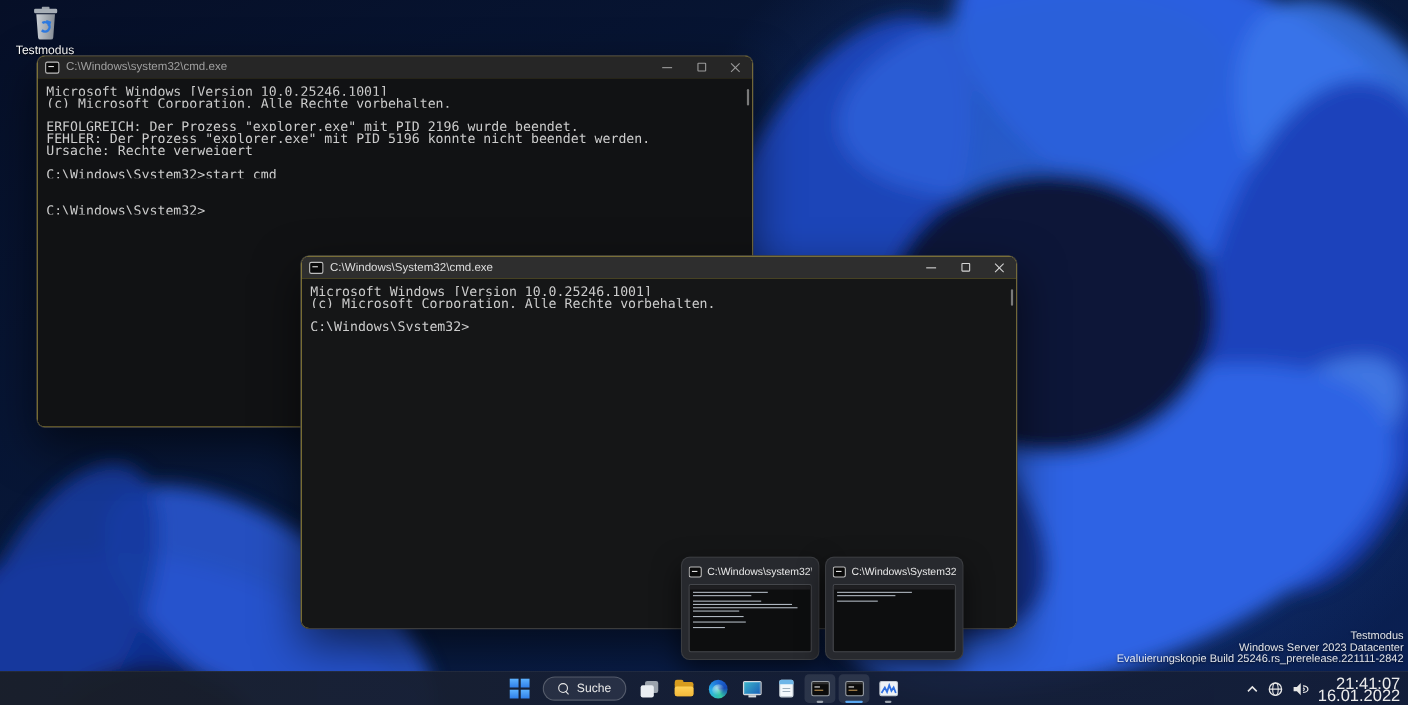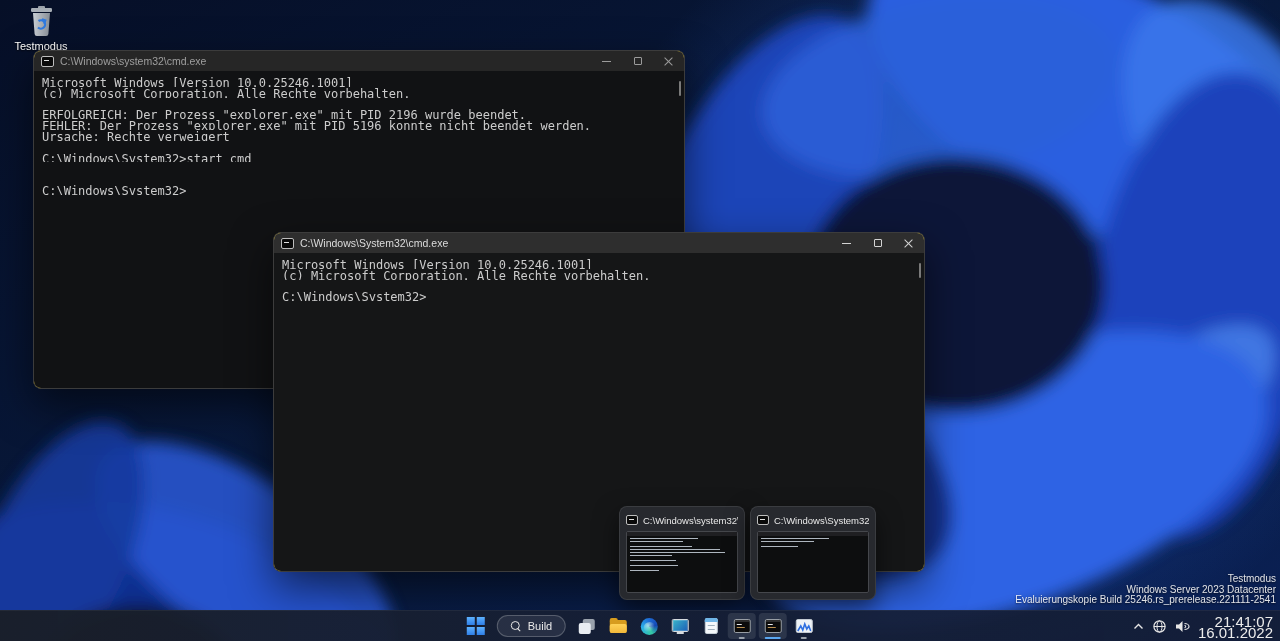--- a/index.html
+++ b/index.html
@@ -253,21 +253,21 @@
       <div class="tline">(c) Microsoft Corporation. Alle Rechte vorbehalten.</div>
       <div class="tline"></div>
       <div class="tline">C:\Windows\System32&gt;</div>
       <div class="sb-thumb"></div>
     </div>
   </div>
 
   <div class="watermark">
     <div>Testmodus</div>
     <div>Windows Server 2023 Datacenter</div>
-    <div>Evaluierungskopie Build 25246.rs_prerelease.221111-2541</div>
+    <div>Evaluierungskopie Build 25246.rs_prerelease.221111-2842</div>
   </div>
 
   <div class="thumb-card thumb-1">
     <div class="thumb-title">
       <span class="cmdico"></span>
       <span>C:\Windows\system32\cmd...</span>
     </div>
     <div class="thumb-prev">
       <div class="mini-bar"></div>
       <div class="ml" style="width:62%"></div>
@@ -299,21 +299,21 @@
       <div class="tb-item">
         <span class="win-logo">
           <span></span>
             <span></span>
             <span></span>
             <span></span>
         </span>
       </div>
       <div class="tb-search">
         <span class="mag"></span>
-        <span>Build</span>
+        <span>Suche</span>
       </div>
       <div class="tb-item">
         <span class="tview"></span>
       </div>
       <div class="tb-item">
         <span class="folder">
             <i></i>
           </span>
       </div>
       <div class="tb-item">

